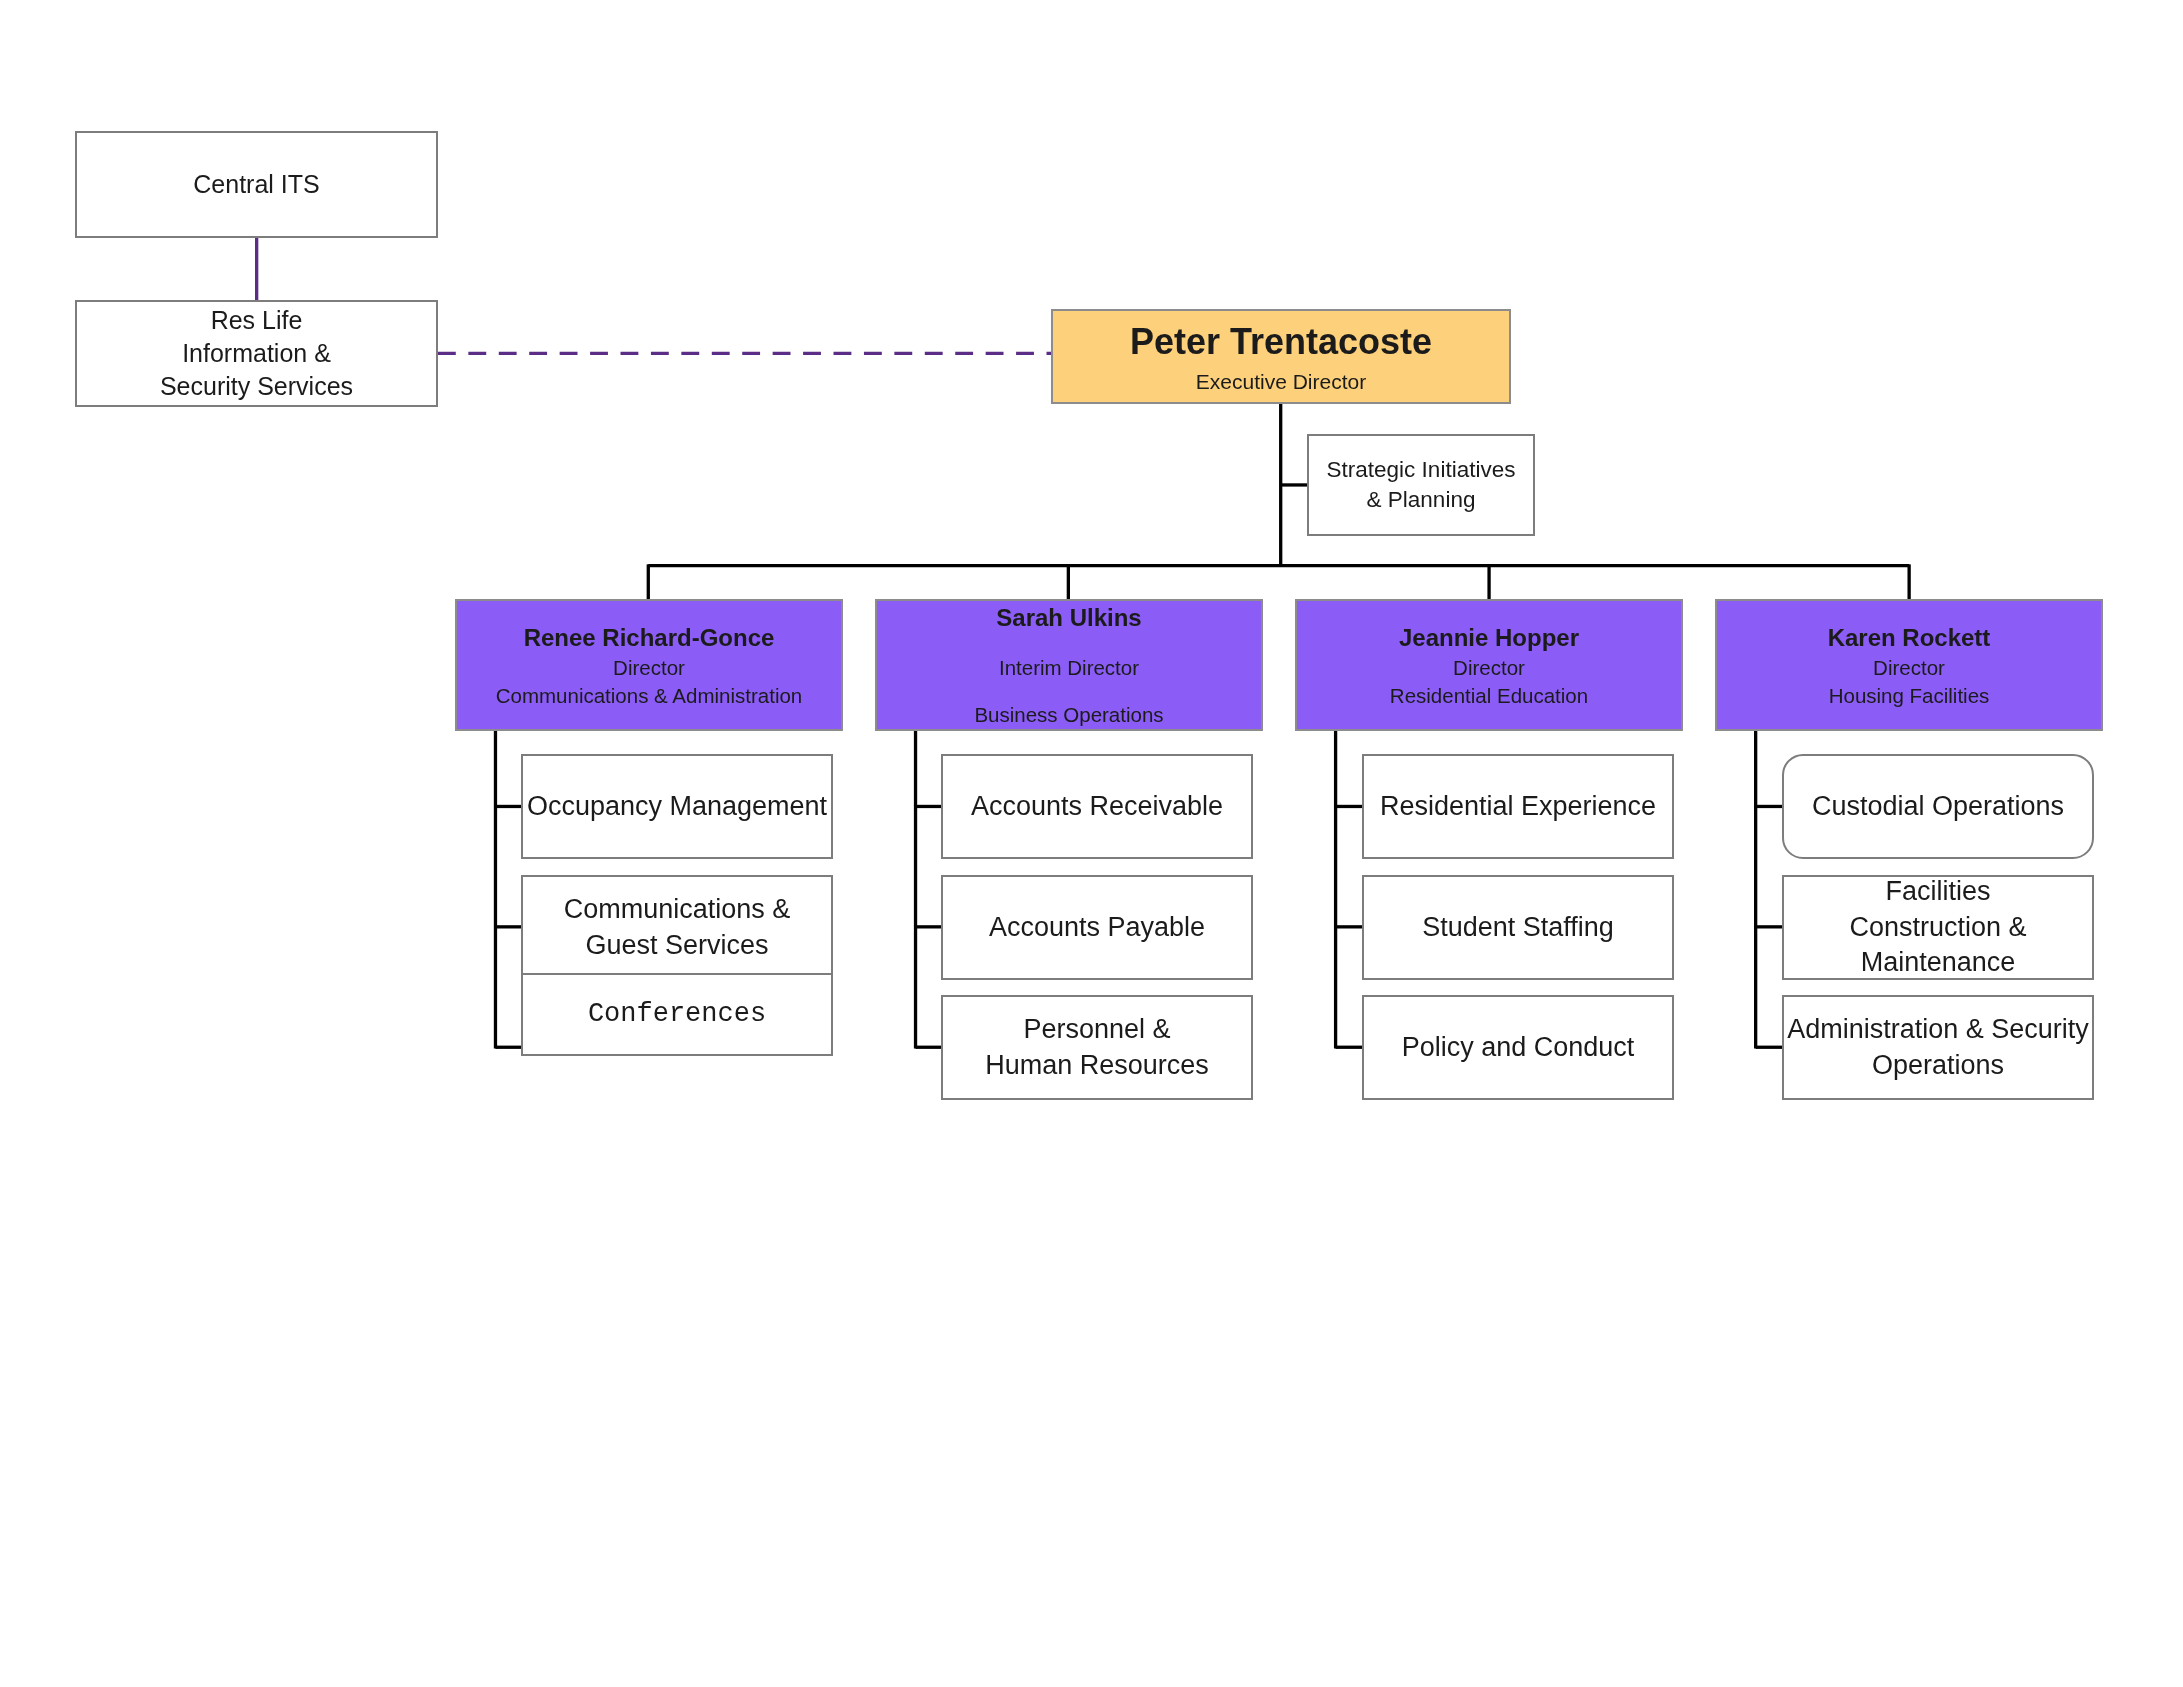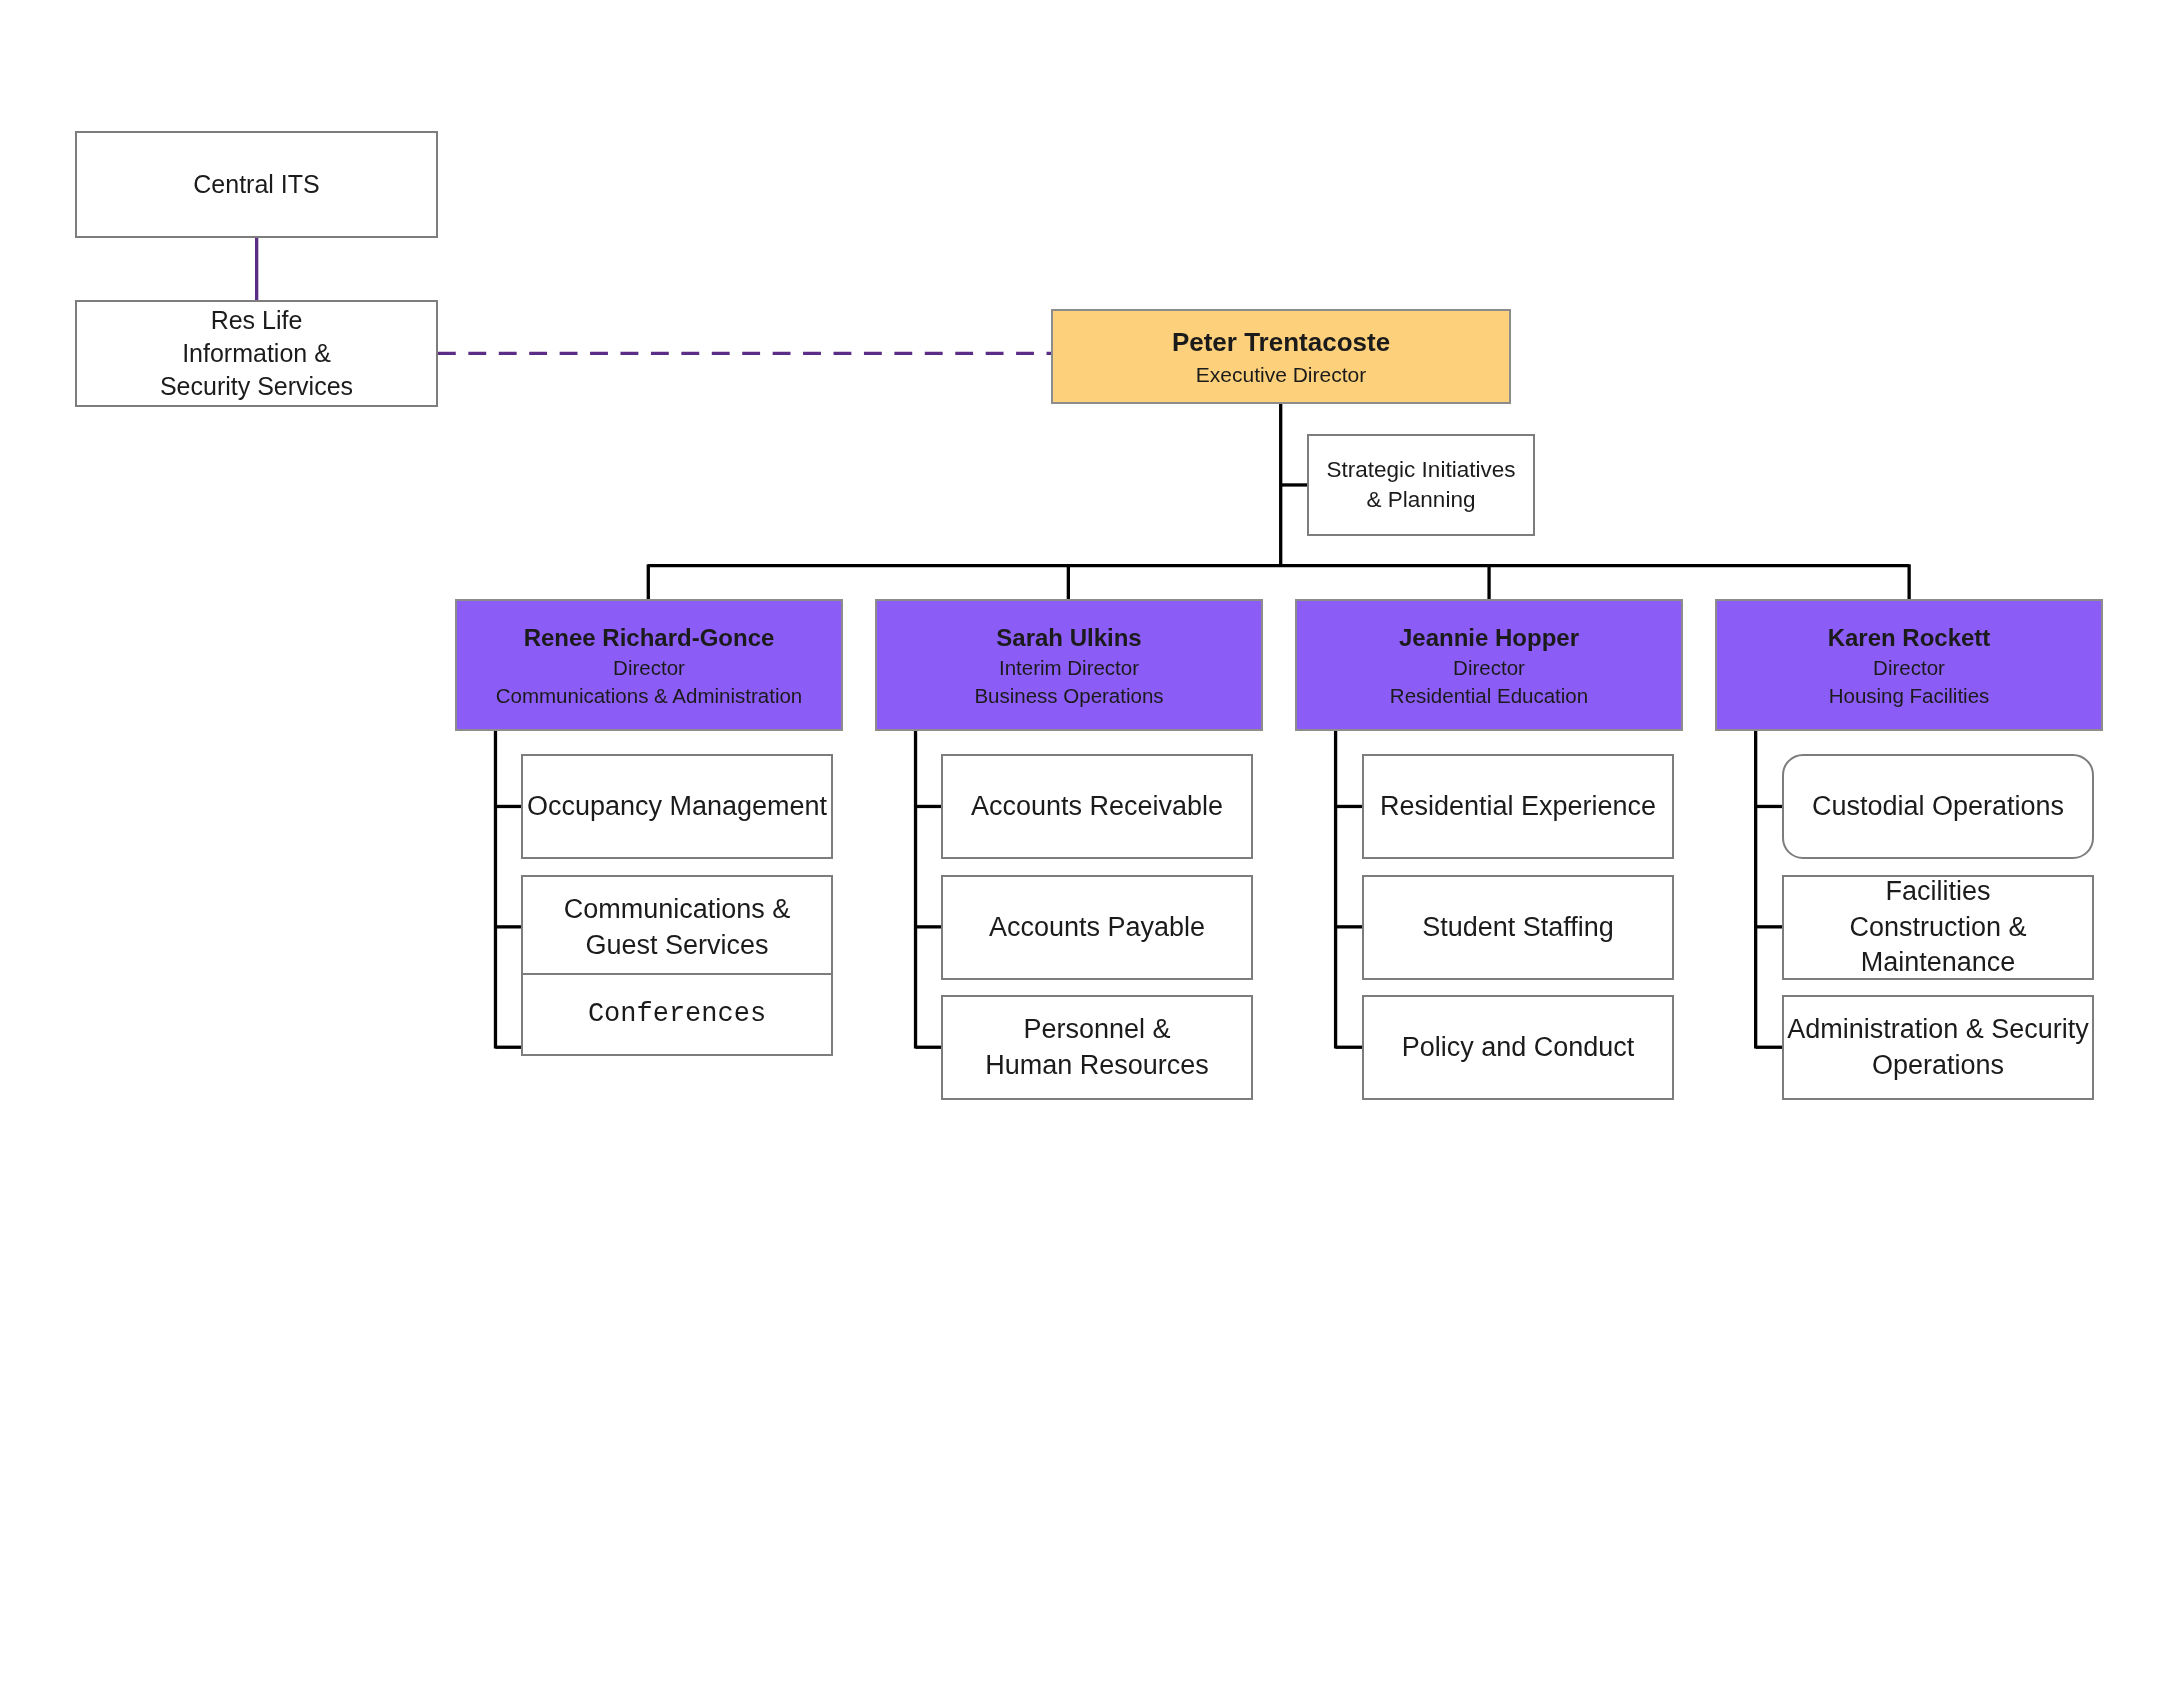--- a/index.html
+++ b/index.html
@@ -53,21 +53,21 @@
     border: 2px solid #8c8c8c;
   }
   .lbl {
     white-space: pre-line;
     line-height: 1.32;
   }
   .toplabel  { font-size: 25px; }
   .stratlabel{ font-size: 22.5px; }
   .replabel  { font-size: 27px; }
   .name      { font-weight: 700; font-size: 24px; line-height: 1.4; }
-  .exec .name{ font-size: 26px; }
+  .exec .name{ font-size: 36px; }
   .sub       { font-size: 20.5px; line-height: 1.35; }
   .exec .sub { font-size: 21px; }
 </style>
 </head>
 <body>
 
 <div class="canvas">
 
   <svg class="wires" viewBox="0 0 3300 2550" aria-hidden="true">
 
@@ -126,21 +126,21 @@
     <span class="lbl stratlabel">Strategic Initiatives
 &amp; Planning</span>
   </div>
 
   <div class="box dir" style="left:455px; top:599px; width:388px; height:132px;">
     <span class="name">Renee Richard-Gonce</span>
     <span class="sub">Director</span>
     <span class="sub">Communications &amp; Administration</span>
   </div>
 
-  <div class="box dir" style="left:875px; top:599px; width:388px; height:132px;">
+  <div class="box dir" style="left:875px; top:599px; width:388px; height:132px;justify-content:space-between;">
     <span class="name">Sarah Ulkins</span>
     <span class="sub">Interim Director</span>
     <span class="sub">Business Operations</span>
   </div>
 
   <div class="box dir" style="left:1295px; top:599px; width:388px; height:132px;">
     <span class="name">Jeannie Hopper</span>
     <span class="sub">Director</span>
     <span class="sub">Residential Education</span>
   </div>

